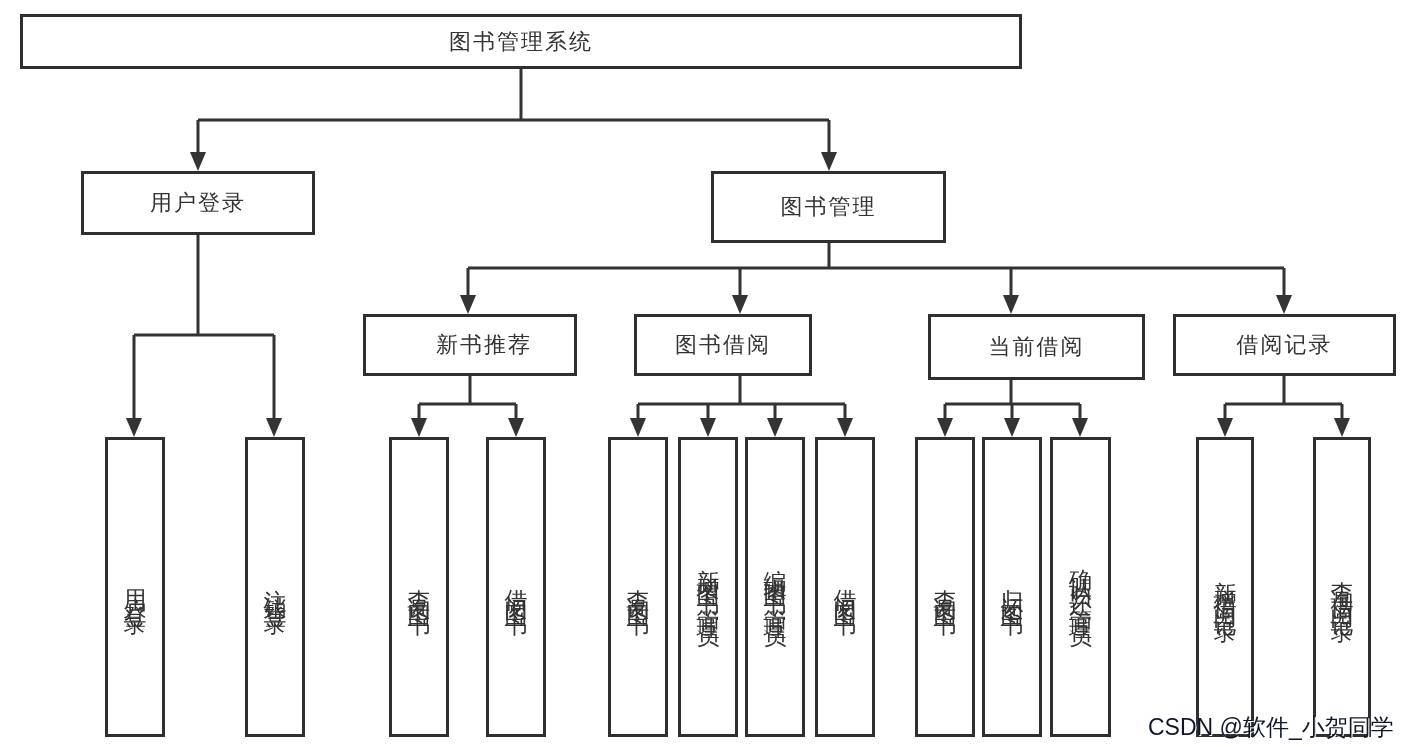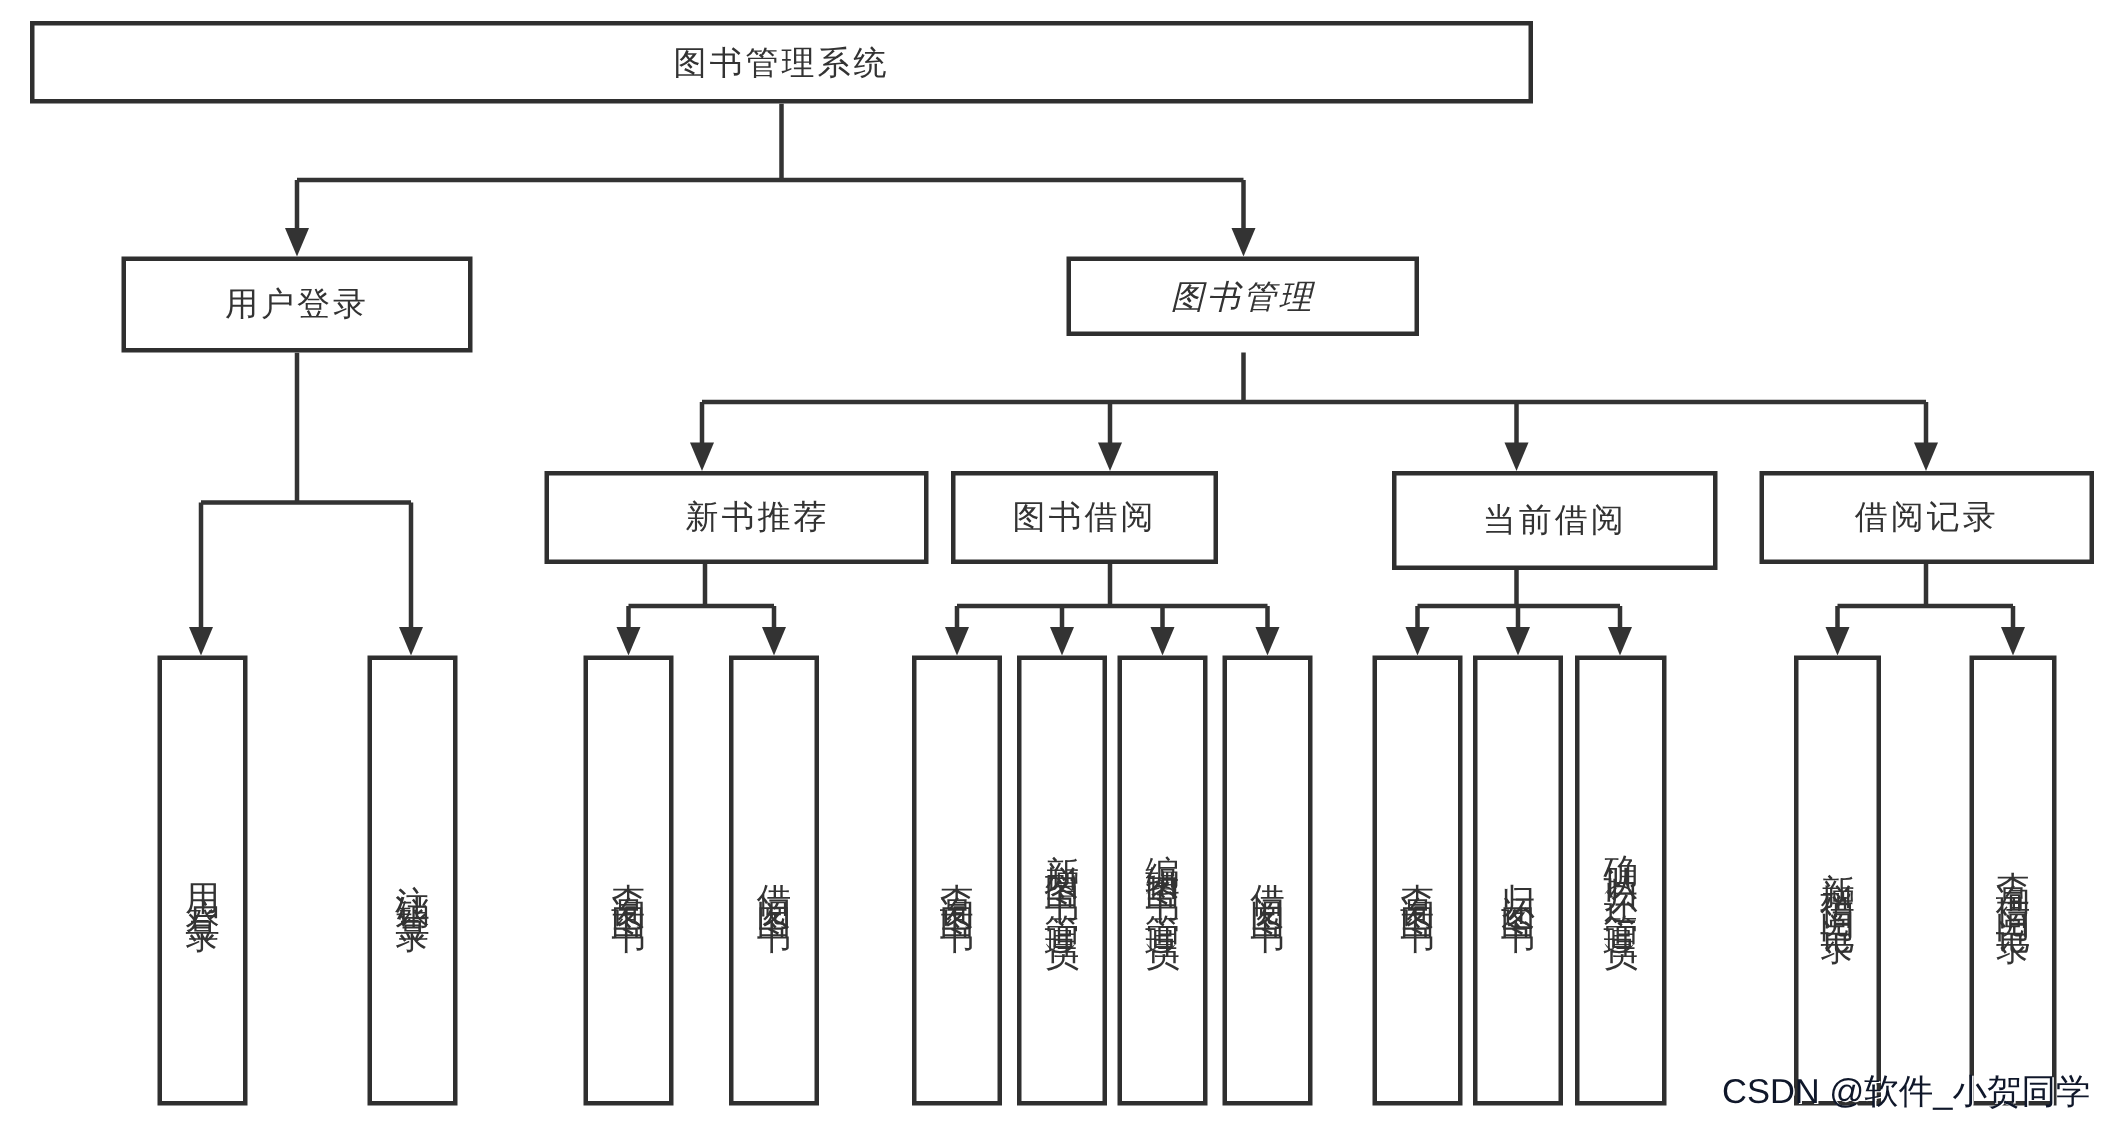--- a/index.html
+++ b/index.html
@@ -101,25 +101,25 @@
     </g>
   </svg>
 
   <div class="box" style="left:20px; top:14px; width:1002px; height:55px;">
     <span class="hlabel">图书管理系统</span>
   </div>
 
   <div class="box" style="left:81px; top:171px; width:234px; height:64px;">
     <span class="hlabel">用户登录</span>
   </div>
-  <div class="box" style="left:711px; top:171px; width:235px; height:53px;font-style:italic;">
+  <div class="box" style="left:711px; top:171px; width:235px; height:72px;">
     <span class="hlabel">图书管理</span>
   </div>
 
-  <div class="box" style="left:363px; top:314px; width:256px; height:62px;padding-left:28px;">
+  <div class="box" style="left:363px; top:314px; width:214px; height:62px;padding-left:28px;">
     <span class="hlabel">新书推荐</span>
   </div>
   <div class="box" style="left:634px; top:314px; width:178px; height:62px;">
     <span class="hlabel">图书借阅</span>
   </div>
   <div class="box" style="left:928px; top:314px; width:217px; height:66px;">
     <span class="hlabel">当前借阅</span>
   </div>
   <div class="box" style="left:1173px; top:314px; width:223px; height:62px;">
     <span class="hlabel">借阅记录</span>

